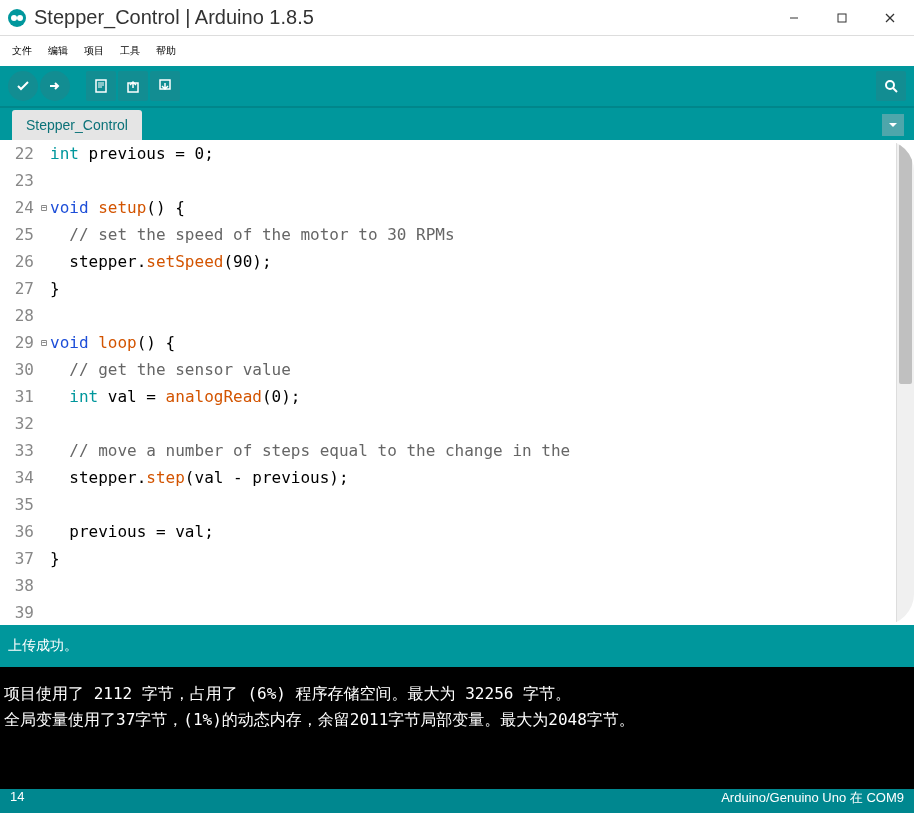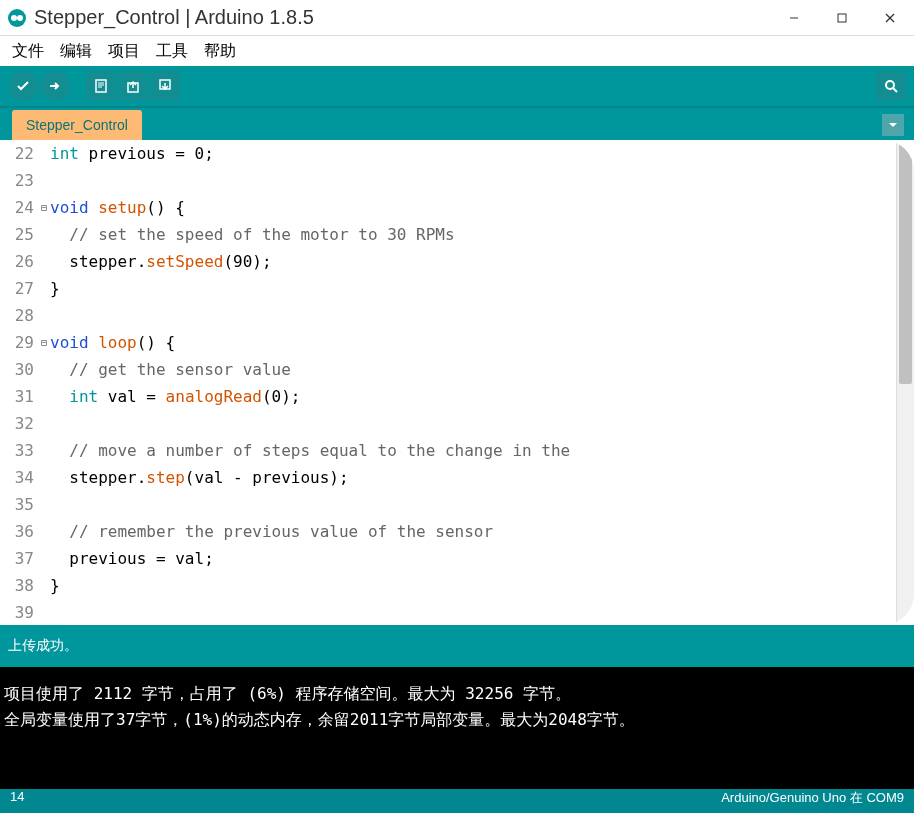--- a/index.html
+++ b/index.html
@@ -6,31 +6,31 @@
 body { font-family: "Segoe UI", Arial, sans-serif; width: 914px; height: 821px; overflow: hidden; background: #fff; }
 
 .title-bar { height: 36px; display: flex; align-items: center; padding: 0 0 0 8px; border-bottom: 1px solid #ddd; }
 .title-bar .app-icon { width: 18px; height: 18px; border-radius: 50%; background: #00979d; display: inline-flex; align-items: center; justify-content: center; margin-right: 8px; position: relative; }
 .title-bar .app-icon::before { content: ""; position: absolute; width: 6px; height: 6px; background: #fff; border-radius: 50%; left: 3px; }
 .title-bar .app-icon::after { content: ""; position: absolute; width: 6px; height: 6px; background: #fff; border-radius: 50%; right: 3px; }
 .title-bar .title-text { flex: 1; font-size: 20px; color: #333; }
 .title-btns { display: flex; height: 100%; }
 .title-btn { width: 48px; height: 100%; display: flex; align-items: center; justify-content: center; font-size: 12px; color: #333; }
 
-.menu-bar { height: 30px; display: flex; align-items: center; padding: 0 4px; font-size: 16px; }
+.menu-bar { height: 30px; display: flex; align-items: center; padding: 0 4px; font-size: 10px; }
 .menu-item { padding: 4px 8px; cursor: default; }
 
 .toolbar { height: 40px; background: #00979c; display: flex; align-items: center; padding: 0 8px; gap: 2px; }
 .tool-btn { width: 30px; height: 30px; background: #128d92; border: none; display: flex; align-items: center; justify-content: center; border-radius: 2px; }
 .tool-btn.round { border-radius: 50%; }
 .tool-btn svg { width: 16px; height: 16px; fill: #fff; stroke: #fff; }
 .toolbar-spacer { flex: 1; }
 
 .tab-row { height: 34px; background: #00979c; display: flex; align-items: flex-end; padding-left: 12px; padding-bottom: 0; border-top: 2px solid #00868b; position: relative; }
-.tab { background: #fdba74; padding: 7px 14px; font-size: 14px; color: #0b7278; border-top-left-radius: 3px; border-top-right-radius: 3px; }
+.tab { background: #e5e5e5; padding: 7px 14px; font-size: 14px; color: #0b7278; border-top-left-radius: 3px; border-top-right-radius: 3px; }
 .tab-menu { position: absolute; right: 10px; top: 6px; width: 22px; height: 22px; background: #4ea6ab; display: flex; align-items: center; justify-content: center; }
 
 .editor-wrap { height: 485px; display: flex; border-top: 0; background: #fff; overflow: hidden; position: relative; border-radius: 31px; }
 .gutter { width: 38px; background: #fff; font-family: "Consolas", monospace; font-size: 16px; color: #888; text-align: right; padding-right: 4px; user-select: none; }
 .gutter-line { height: 27px; line-height: 27px; }
 .fold-col { width: 12px; font-family: "Consolas", monospace; font-size: 10px; color: #666; }
 .fold-line { height: 27px; line-height: 27px; text-align: center; }
 .code { flex: 1; font-family: "Consolas", monospace; font-size: 16px; padding-left: 0; }
 .code-line { height: 27px; line-height: 27px; white-space: pre; }
 .kw { color: #1d4ed8; }
@@ -180,21 +180,20 @@
       <div class="code-line">  stepper.<span class="func">setSpeed</span>(90);</div>
       <div class="code-line">}</div>
       <div class="code-line"></div>
       <div class="code-line"><span class="kw">void</span> <span class="func">loop</span>() {</div>
       <div class="code-line">  <span class="cmt">// get the sensor value</span></div>
       <div class="code-line">  <span class="type">int</span> val = <span class="func">analogRead</span>(0);</div>
       <div class="code-line"></div>
       <div class="code-line">  <span class="cmt">// move a number of steps equal to the change in the</span></div>
       <div class="code-line">  stepper.<span class="func">step</span>(val - previous);</div>
       <div class="code-line"></div>
-      <div class="code-line">  <span class="cmt">// remember the previous value of the sensor</span></div>
       <div class="code-line">  previous = val;</div>
       <div class="code-line">}</div>
     </div>
   <div class="scroll-y">
     <div class="scroll-thumb"></div>
   </div>
 </div>
 
 <div class="status-row">
   <span>上传成功。</span>

